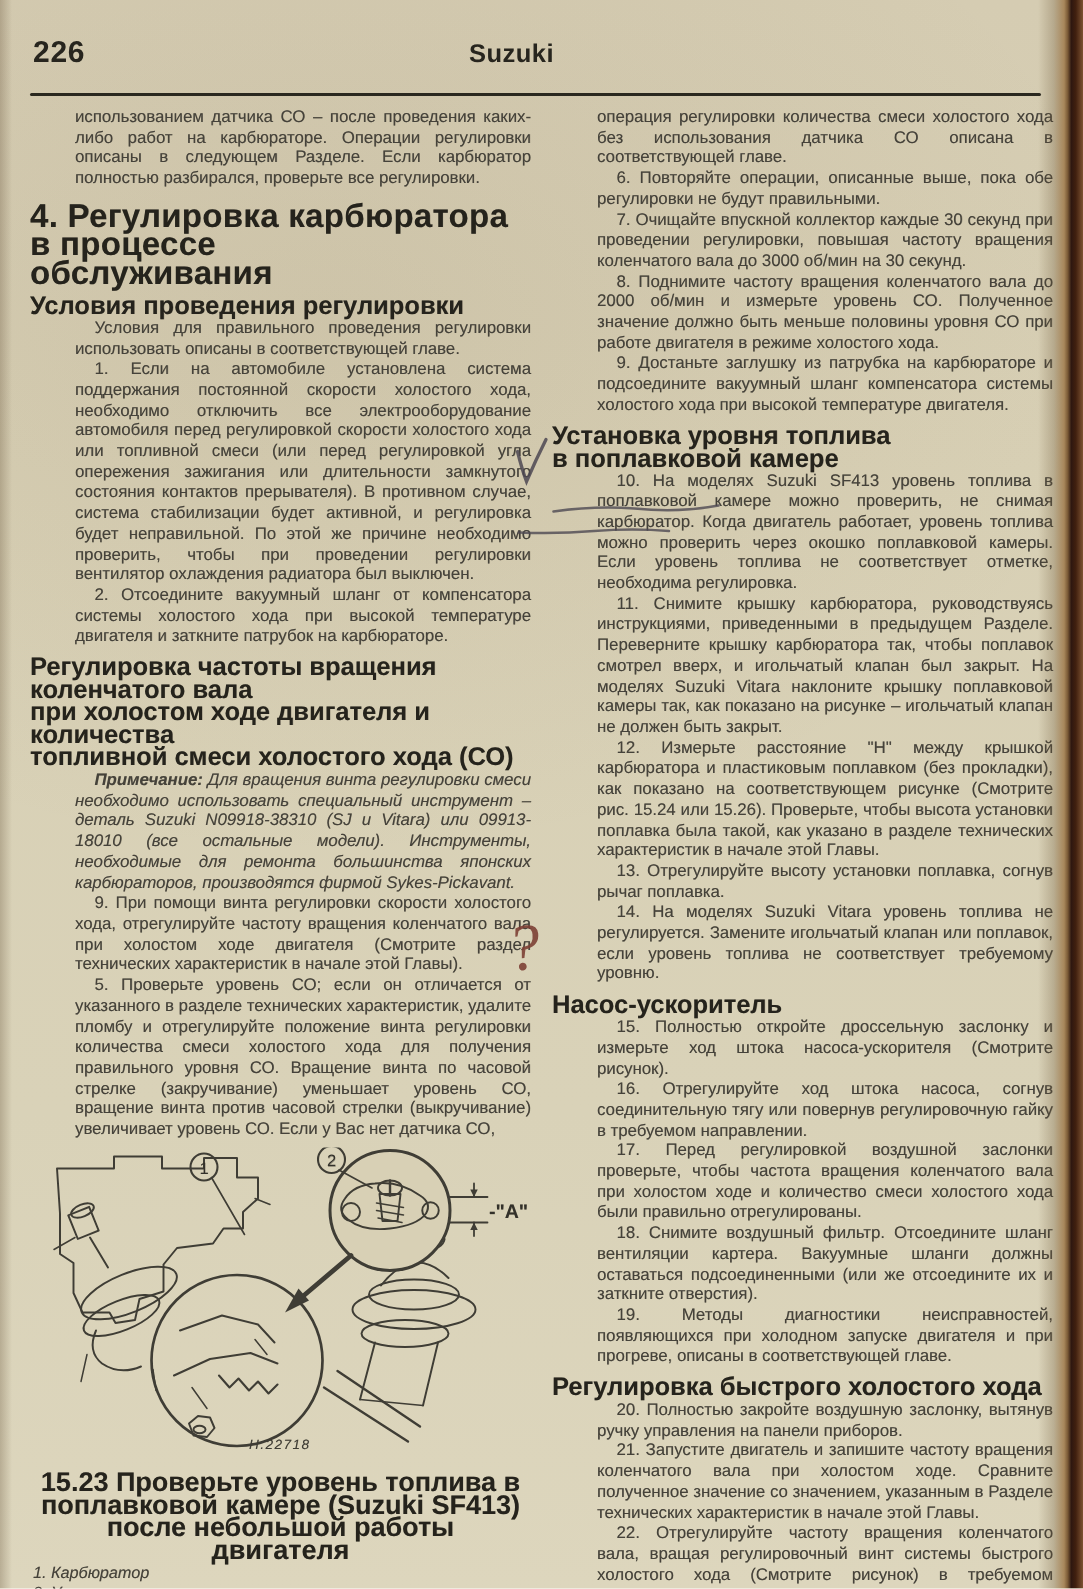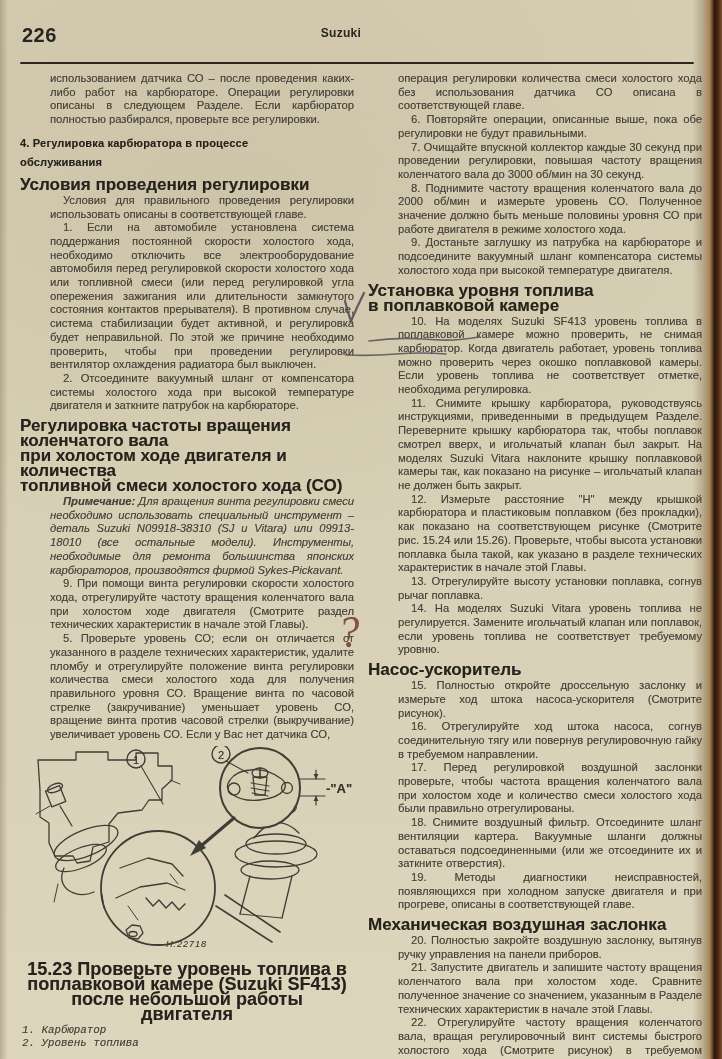--- a/index.html
+++ b/index.html
@@ -9,40 +9,40 @@
     font-family: "Liberation Sans", sans-serif;
     background:
       radial-gradient(ellipse 900px 600px at 30% 20%, rgba(120,100,70,0.10), rgba(0,0,0,0) 60%),
       linear-gradient(180deg, #d5ccb2 0%, #d8d0b5 30%, #d9d2b8 70%, #ddd6bd 100%);
     color:#45423a;
     overflow:hidden;
   }
   .page { position:absolute; inset:0;border-radius:29px; }
   
   .page-number { position:absolute; left:22px; top:24px; font-size:20px; font-weight:bold; color:#27251e; letter-spacing:0.5px; }
-  .brand { position:absolute; left:0; right:40px; top:26px; text-align:center; font-size:12px; font-weight:bold; color:#27251e; letter-spacing:0.3px; }
+  .brand { position:absolute; left:0; right:40px; top:26px; text-align:center; font-size:17px; font-weight:bold; color:#27251e; letter-spacing:0.3px; }
   .header-rule { position:absolute; left:20px; right:28px; top:62px; height:2px; background:#2a281f; border-radius:1px; }
   
   .col { position:absolute; top:72px; width:334px; font-size:11.2px; line-height:13.7px; text-align:justify;
          text-shadow: 0.2px 0.2px 0.35px rgba(70,66,56,0.45); }
   .col-left { left:20px; }
   .col-right { left:368px; }
   .blk { margin:0; }
   p.blk { text-indent:13px;margin-left:30px; }
   p.blk.flush { text-indent:0; }
-  h2.blk { font-size:11px; line-height:19px; margin:7px 0 3px; color:#25231c; text-align:left; white-space:pre-line; letter-spacing:0.2px; }
+  h2.blk { font-size:22px; line-height:19px; margin:7px 0 3px; color:#25231c; text-align:left; white-space:pre-line; letter-spacing:0.2px; }
   h3.blk { font-size:17px; line-height:15px; margin:5px 0 2px; color:#25231c; text-align:left; white-space:pre-line; }
   p.note { font-style:italic; }
   p.note strong { font-style:italic; }
   
   .figure-wrap { margin-top:4px; text-align:left; }
   .figure-svg { display:block; width:334px; height:212px; }
   .fig-caption { font-size:18px; font-weight:bold; line-height:15px; text-align:center; color:#25231c; margin:4px 6px 2px; }
   .fig-legend { font-size:10.8px; font-style:italic; line-height:13.5px; text-align:left; margin-left:2px; }
-  .fig-legend div { margin:0;font-family:Liberation Mono, monospace; }
+  .fig-legend div { margin:0; }
   
   .book-edge { position:absolute; top:0; right:0; width:30px; height:1059px; pointer-events:none;
     background: linear-gradient(90deg,
       rgba(110,88,55,0) 0%,
       rgba(110,88,55,0.30) 35%,
       #a8875b 58%,
       #7a5a36 66%,
       #2e1710 74%,
       #41200f 84%,
       #7c5232 100%); }
@@ -153,21 +153,21 @@
       <p class="blk">11. Снимите крышку карбюратора, руководствуясь инструкциями, приведенными в предыдущем Разделе. Переверните крышку карбюратора так, чтобы поплавок смотрел вверх, и игольчатый клапан был закрыт. На моделях Suzuki Vitara наклоните крышку поплавковой камеры так, как показано на рисунке – игольчатый клапан не должен быть закрыт.</p>
       <p class="blk">12. Измерьте расстояние "Н" между крышкой карбюратора и пластиковым поплавком (без прокладки), как показано на соответствующем рисунке (Смотрите рис. 15.24 или 15.26). Проверьте, чтобы высота установки поплавка была такой, как указано в разделе технических характеристик в начале этой Главы.</p>
       <p class="blk">13. Отрегулируйте высоту установки поплавка, согнув рычаг поплавка.</p>
       <p class="blk">14. На моделях Suzuki Vitara уровень топлива не регулируется. Замените игольчатый клапан или поплавок, если уровень топлива не соответствует требуемому уровню.</p>
       <h3 class="blk">Насос-ускоритель</h3>
       <p class="blk">15. Полностью откройте дроссельную заслонку и измерьте ход штока насоса-ускорителя (Смотрите рисунок).</p>
       <p class="blk">16. Отрегулируйте ход штока насоса, согнув соединительную тягу или повернув регулировочную гайку в требуемом направлении.</p>
       <p class="blk">17. Перед регулировкой воздушной заслонки проверьте, чтобы частота вращения коленчатого вала при холостом ходе и количество смеси холостого хода были правильно отрегулированы.</p>
       <p class="blk">18. Снимите воздушный фильтр. Отсоедините шланг вентиляции картера. Вакуумные шланги должны оставаться подсоединенными (или же отсоедините их и заткните отверстия).</p>
       <p class="blk">19. Методы диагностики неисправностей, появляющихся при холодном запуске двигателя и при прогреве, описаны в соответствующей главе.</p>
-      <h3 class="blk">Механическая воздушная заслонка</h3>
+      <h3 class="blk">Регулировка быстрого холостого хода</h3>
       <p class="blk">20. Полностью закройте воздушную заслонку, вытянув ручку управления на панели приборов.</p>
       <p class="blk">21. Запустите двигатель и запишите частоту вращения коленчатого вала при холостом ходе. Сравните полученное значение со значением, указанным в Разделе технических характеристик в начале этой Главы.</p>
       <p class="blk">22. Отрегулируйте частоту вращения коленчатого вала, вращая регулировочный винт системы быстрого холостого хода (Смотрите рисунок) в требуемом направлении.</p>
     </div>
 
   <svg class="pen-overlay" viewBox="0 0 722 1059">
 
     <path d="M345,301 Q348,313 351,321 Q357,307 364,293" stroke="#4e4852" stroke-width="2.2" fill="none" stroke-linecap="round" opacity="0.85"></path>
 
     <path d="M369,341 q28,-4 54,-2 q30,3 56,-2" stroke="#4e4852" stroke-width="1.7" fill="none" stroke-linecap="round" opacity="0.8"></path>

